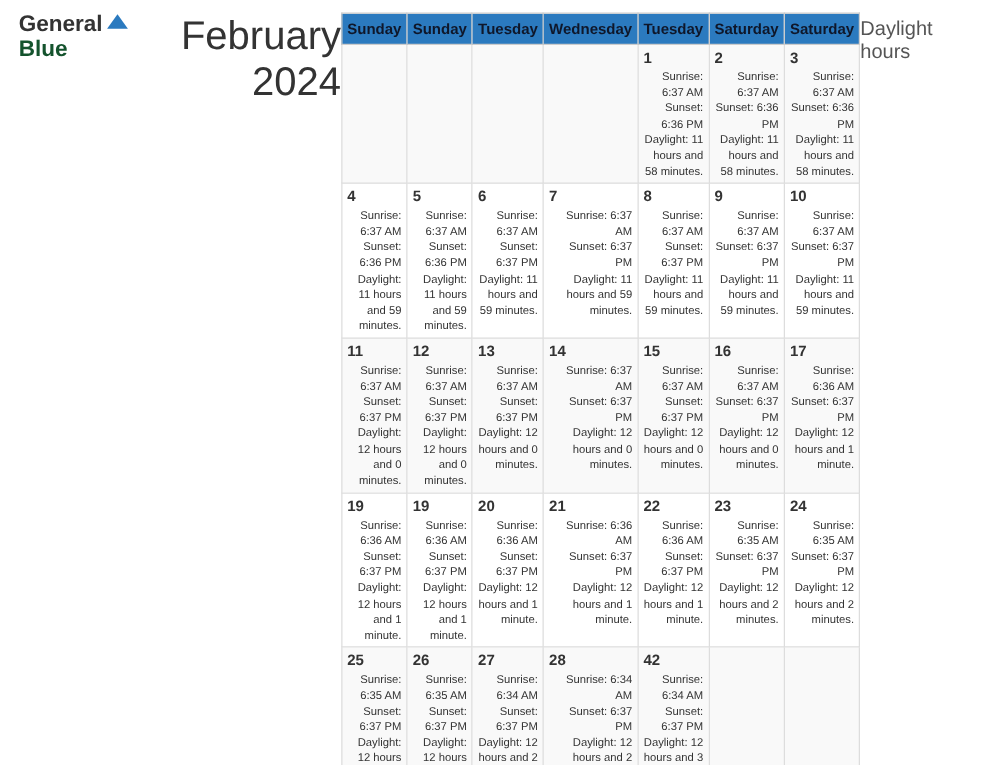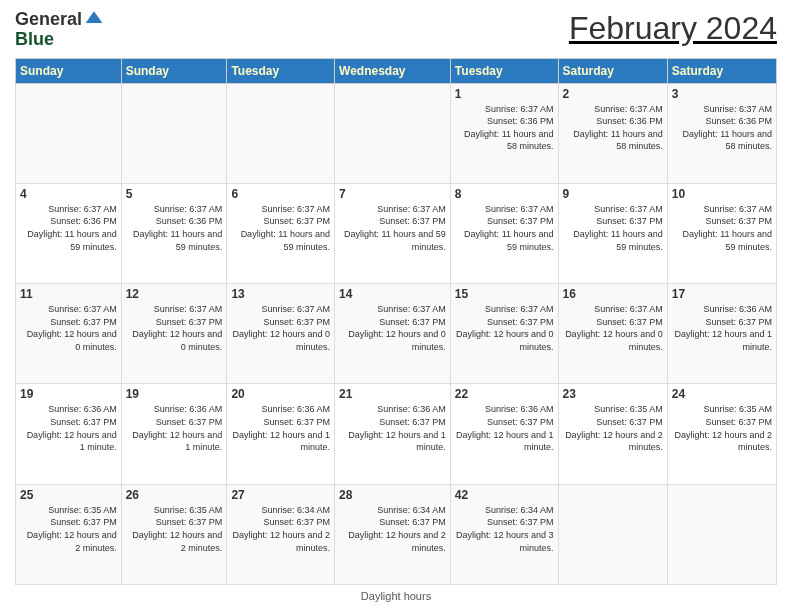--- a/index.html
+++ b/index.html
@@ -8,21 +8,21 @@
       background: #fff;
       width: 792px;
       height: 612px;
       overflow: hidden;
     }
     .page {
       width: 792px;
       height: 612px;
       padding: 10px 15px;
       display: flex;
-      flex-direction: column;
+      flex-direction: row;
     }
     .header {
       display: flex;
       justify-content: space-between;
       align-items: flex-start;
       margin-bottom: 8px;
     }
     .logo {
       display: flex;
       align-items: center;
@@ -42,39 +42,39 @@
       font-weight: bold;
       color: #14532d;
     }
     .logo-icon {
       width: 20px;
       height: 20px;
       margin-left: 2px;
       margin-top: -4px;
     }
     .title-section {
-      text-decoration: underline;
+      text-align: right;
     }
     .month-title {
       font-size: 32px;
       font-weight: normal;
       color: #333;
     }
     .location {
       font-size: 14px;
       color: #555;
     }
     table {
       width: 100%;
       border-collapse: collapse;
       flex: 1;
     }
     thead tr {
       background-color: #2b7abf;
-      color: #fef9c3;
+      color: #0f172a;
     }
     thead th {
       padding: 5px 4px;
       font-size: 12px;
       font-weight: bold;
       text-align: left;
       border: 1px solid #ccc;
     }
     tbody tr {
       vertical-align: top;
@@ -100,23 +100,22 @@
       margin-bottom: 2px;
     }
     .cell-text {
       font-size: 9px;
       line-height: 1.4;
       color: #333;
       text-align: right;
     }
     .footer {
       margin-top: 5px;
-      font-size: 11px;
+      font-size: 16px;
       color: #555;
-      text-align: center;
     }
   </style>
 </head>
 <body>
 
 <div class="page">
   <div class="header">
     <div class="logo">
       <div class="logo-text">
         <span style="display:flex;align-items:center;">

